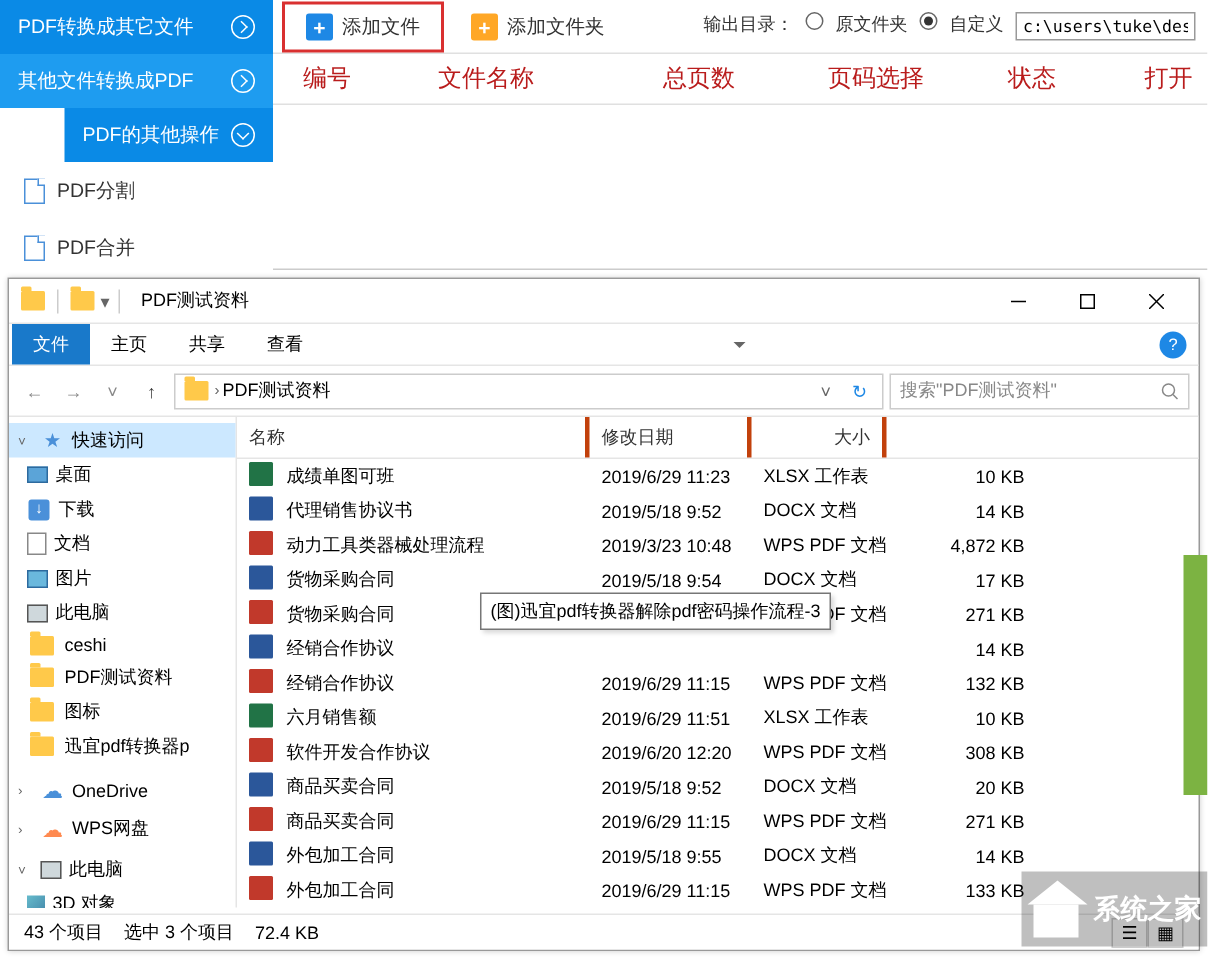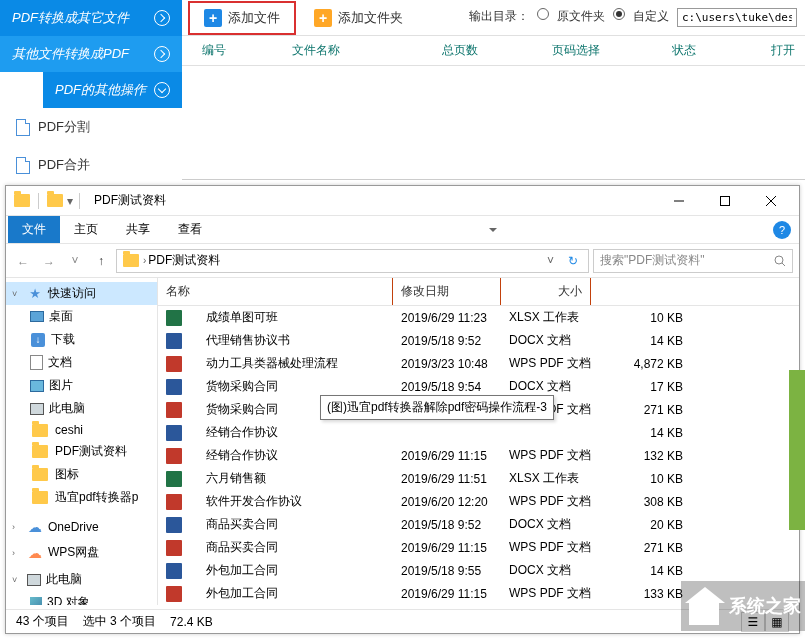--- a/index.html
+++ b/index.html
@@ -1,21 +1,21 @@
 <!DOCTYPE html>
 <html><head>
 <meta charset="utf-8">
 <style>
 * { margin: 0; padding: 0; box-sizing: border-box; font-family: "Microsoft YaHei", "Segoe UI", sans-serif; }
 body { background: #fff; font-size: 12px; width: 805px; height: 639px; overflow: hidden; position: relative; }
 
 
 .pdf-app { display: flex; height: 180px; border-bottom: 1px solid #ccc; }
 .pdf-sidebar { width: 182px; background: #fff; }
-.pdf-nav-item { display: flex; align-items: center; justify-content: space-between; padding: 9px 12px; color: #fff; font-size: 13px; cursor: pointer; font-style: italic; }
+.pdf-nav-item { display: flex; align-items: center; justify-content: space-between; padding: 9px 12px; color: #fff; font-size: 13px; cursor: pointer; }
 .pdf-nav-item.blue1 { background: #0a8ae6; }
 .pdf-nav-item.blue2 { background: #1e9cf0; }
 .pdf-nav-item.blue3 { background: #0a8ae6; margin-left: 43px; }
 .pdf-sub-item { display: flex; align-items: center; gap: 8px; padding: 10px 16px; color: #333; font-size: 13px; cursor: pointer; background: #fff; }
 .chevron-circle { width: 16px; height: 16px; border: 1.5px solid #fff; border-radius: 50%; display: flex; align-items: center; justify-content: center; }
 .chevron-circle::after { content: ""; width: 5px; height: 5px; border-right: 1.5px solid #fff; border-bottom: 1.5px solid #fff; transform: rotate(-45deg); margin-left: -2px; }
 .chevron-circle.down::after { transform: rotate(45deg); margin-left: 0; margin-top: -2px; }
 .doc-icon { width: 14px; height: 16px; display: inline-block; position: relative; }
 .doc-icon::before { content: ""; position: absolute; width: 12px; height: 15px; border: 1px solid #4a90d9; background: #fff; }
 .doc-icon::after { content: ""; position: absolute; top: 0; right: 0; width: 4px; height: 4px; background: #fff; border-left: 1px solid #4a90d9; border-bottom: 1px solid #4a90d9; }
@@ -25,21 +25,21 @@
 .add-file-btn { display: flex; align-items: center; gap: 6px; padding: 6px 14px; margin: 0 2px; font-size: 13px; color: #333; cursor: pointer; }
 .add-file-btn.highlighted { border: 2px solid #d93030; }
 .plus-icon { width: 18px; height: 18px; display: flex; align-items: center; justify-content: center; color: #fff; font-size: 14px; font-weight: bold; border-radius: 2px; }
 .plus-icon.blue { background: #1e88e5; }
 .plus-icon.orange { background: #ffa726; }
 .output-section { display: flex; align-items: flex-start; gap: 8px; margin-left: auto; font-size: 12px; color: #333; padding-right: 4px; }
 .radio { width: 12px; height: 12px; border: 1px solid #666; border-radius: 50%; display: inline-flex; align-items: center; justify-content: center; }
 .radio.checked::after { content: ""; width: 6px; height: 6px; background: #333; border-radius: 50%; }
 .path-input { border: 1px solid #999; padding: 2px 4px; font-size: 11px; width: 120px; font-family: monospace; }
 
-.pdf-headers { display: flex; padding: 6px 0; border-bottom: 1px solid #e0e0e0; font-size: 12px; color: #0f766e; }
+.pdf-headers { display: flex; padding: 6px 0; border-bottom: 1px solid #e0e0e0; font-size: 16px; color: #b91c1c; }
 .pdf-headers span:nth-child(1) { width: 110px; padding-left: 20px; }
 .pdf-headers span:nth-child(2) { width: 150px; }
 .pdf-headers span:nth-child(3) { width: 110px; }
 .pdf-headers span:nth-child(4) { width: 120px; }
 .pdf-headers span:nth-child(5) { width: 90px; }
 .pdf-headers span:nth-child(6) { flex: 1; text-align: right; padding-right: 10px; }
 
 
 .explorer { position: absolute; top: 185px; left: 5px; right: 5px; bottom: 5px; background: #fff; border: 1px solid #999; box-shadow: 0 0 4px rgba(0,0,0,0.2); }
 .explorer-title { display: flex; align-items: center; height: 30px; padding: 0 6px; border-bottom: 1px solid #e5e5e5; }
@@ -65,43 +65,43 @@
 .crumb-text { font-size: 12px; }
 .refresh-btn { margin-left: auto; padding: 0 6px; color: #666; }
 .search-bar { width: 200px; border: 1px solid #ccc; height: 24px; display: flex; align-items: center; padding: 0 6px; color: #888; gap: 6px; }
 .search-icon-sm { width: 12px; height: 12px; }
 
 .explorer-body { display: flex; height: calc(100% - 120px); }
 .tree-panel { width: 152px; border-right: 1px solid #e5e5e5; overflow-y: auto; padding: 4px 0; }
 .tree-item { display: flex; align-items: center; gap: 5px; padding: 3px 6px 3px 18px; font-size: 12px; cursor: pointer; white-space: nowrap; }
 .tree-item.root { padding-left: 6px; }
 .tree-item.selected { background: #cce8ff; }
-.tree-item.ind1 { padding-left: 24px; }
+.tree-item.ind1 { padding-left: 12px; }
 .tree-expand { width: 10px; color: #666; font-size: 9px; }
 .tree-icon { width: 16px; height: 14px; display: flex; align-items: center; justify-content: center; }
 .star-icon::before { content: "★"; color: #4a90d9; font-size: 13px; }
 .desktop-icon { width: 14px; height: 11px; background: #5ba4d8; border: 1px solid #2d6a9e; }
 .download-icon::before { content: "↓"; color: #fff; background: #4a90d9; width: 14px; height: 14px; display: flex; align-items: center; justify-content: center; border-radius: 2px; font-size: 10px; }
 .docs-icon { width: 13px; height: 15px; background: #fff; border: 1px solid #888; position: relative; }
 .pic-icon { width: 14px; height: 12px; background: #6ab8dd; border: 1px solid #2d6a9e; }
 .pc-icon { width: 14px; height: 12px; background: #cfd8dc; border: 1px solid #555; }
 .cloud-icon::before { content: "☁"; color: #4a90d9; font-size: 14px; }
 .cloud-icon.ali::before { color: #ff8a50; }
 .obj3d-icon { width: 12px; height: 12px; background: linear-gradient(135deg,#6bc,#48a); }
 
 .file-panel { flex: 1; overflow: auto; position: relative; }
 .file-headers { display: flex; border-bottom: 1px solid #e5e5e5; font-size: 12px; color: #333; position: sticky; top: 0; background: #fff; }
-.file-headers span { padding: 5px 8px; border-right: 1px solid #c2410c; }
+.file-headers span { padding: 5px 8px; border-right: 3px solid #c2410c; }
 .col-name { width: 235px; }
 .col-date { width: 108px; }
 .col-type { width: 100px; }
 .col-size { width: 90px; text-align: right; }
 .file-row { display: flex; align-items: center; font-size: 12px; padding: 1px 0; cursor: pointer; }
 .file-row span { padding: 1px 8px; white-space: nowrap; overflow: hidden; }
-.file-row .col-name { display: flex; align-items: center; gap: 16px; }
+.file-row .col-name { display: flex; align-items: flex-start; gap: 1px; }
 .file-type-icon { width: 14px; height: 16px; flex-shrink: 0; display: flex; align-items: center; justify-content: center; font-size: 8px; color: #fff; border-radius: 1px; }
 .ft-xlsx { background: #217346; }
 .ft-docx { background: #2b579a; }
 .ft-pdf { background: #c1392b; }
 
 .tooltip { position: absolute; top: 117px; left: 162px; background: #fff; border: 1px solid #767676; padding: 3px 6px; font-size: 12px; box-shadow: 2px 2px 3px rgba(0,0,0,0.15); z-index: 10; }
 
 .status-bar { position: absolute; bottom: 0; left: 0; right: 0; height: 24px; border-top: 1px solid #e5e5e5; display: flex; align-items: center; padding: 0 10px; font-size: 12px; gap: 14px; background: #fff; }
 .view-toggles { margin-left: auto; display: flex; }
 .view-btn { width: 24px; height: 20px; border: 1px solid #ccc; display: flex; align-items: center; justify-content: center; }

